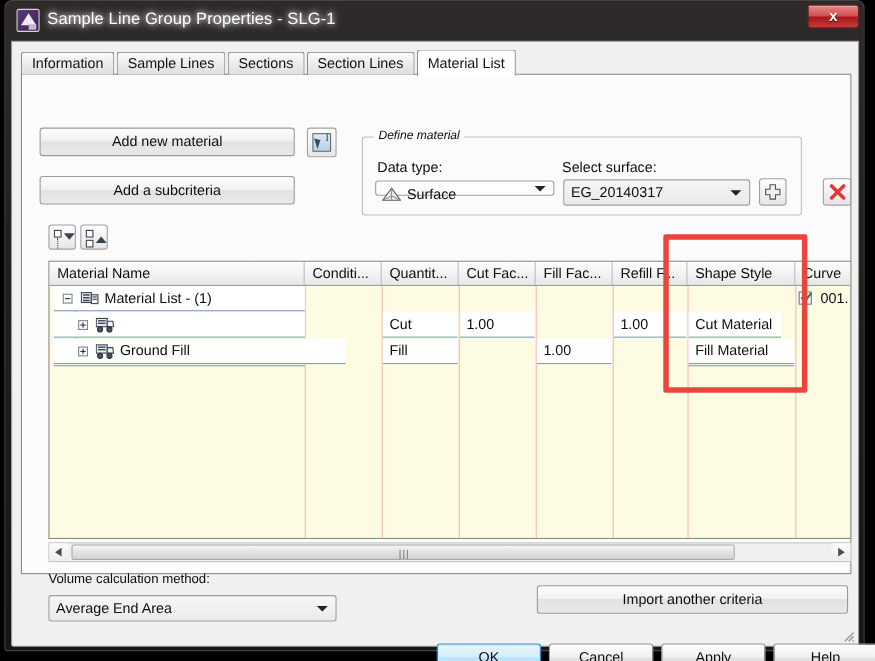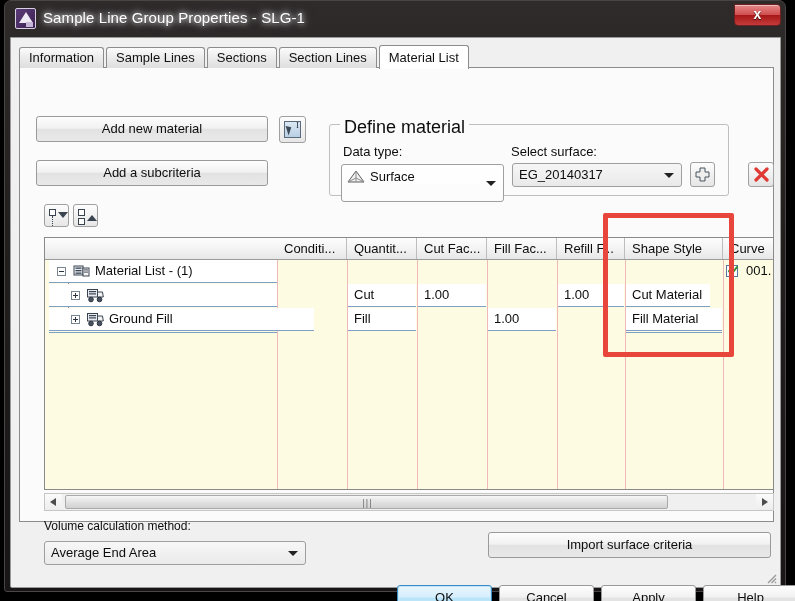--- a/index.html
+++ b/index.html
@@ -242,22 +242,23 @@
     left: 318px; top: 86px;
     width: 400px; height: 72px;
     border: 1px solid #bfbfbf;
     border-radius: 3px;
   }
   .groupbox-title {
     position: absolute;
     left: 10px; top: -8px;
     background: #fbfbfb;
     padding: 0 4px;
-    font-size: 18px;
+    font-size: 11px;
     color: #0d0d0d;
+    font-style: italic;
   }
   .field-label {
     position: absolute;
     font-size: 13px;
     color: #0d0d0d;
     white-space: nowrap;
   }
   #lbl-datatype { left: 332px; top: 106px; }
   #lbl-surface  { left: 500px; top: 106px; }
 
@@ -277,21 +278,21 @@
     width: 0; height: 0;
     border-left: 5px solid transparent;
     border-right: 5px solid transparent;
     border-top: 5px solid #222;
   }
   .combo .btnzone {
     position: absolute; right: 0; top: 0; bottom: 0; width: 18px;
   }
 
   #combo-datatype {
-    left: 330px; top: 126px; width: 163px; height: 38px; padding-left: 48px;
+    left: 330px; top: 126px; width: 163px; height: 14px; padding-left: 48px;
   }
   #combo-datatype .cv { position: absolute; left: 28px; top: 4px; }
   .surf-icon {
     position: absolute; left: 5px; top: 5px;
     width: 18px; height: 15px;
   }
 
   #combo-surface {
     left: 501px; top: 125px; width: 170px; height: 24px;
     background: linear-gradient(180deg,#f6f6f6 0%, #e9e9e9 100%);
@@ -600,20 +601,21 @@
 
     <div id="btn-delete">
       <svg class="xmark" viewBox="0 0 15 15">
         <path d="M2,2 L13,13 M13,2 L2,13" stroke="#e03a34" stroke-width="3.2" stroke-linecap="round"></path>
       </svg>
     </div>
 
     <div class="grid-wrap">
 
       <div class="grid-header">
+        <div class="hcell" style="left:0;    width:232px;">Material Name</div>
         <div class="hcell" style="left:232px;width:70px;">Conditi...</div>
         <div class="hcell" style="left:302px;width:70px;">Quantit...</div>
         <div class="hcell" style="left:372px;width:70px;">Cut Fac...</div>
         <div class="hcell" style="left:442px;width:70px;">Fill Fac...</div>
         <div class="hcell" style="left:512px;width:68px;">Refill F...</div>
         <div class="hcell" style="left:580px;width:98px;">Shape Style</div>
         <div class="hcell" style="left:678px;width:52px;border-right:none;">Curve</div>
       </div>
 
       <div class="grid-body">
@@ -705,21 +707,21 @@
       </div>
     </div>
 
     <div id="lbl-volmethod">Volume calculation method:</div>
     <div class="combo" id="combo-volmethod">
       <span class="cv">Average End Area</span>
       <span class="btnzone"></span>
       <span class="arrow"></span>
     </div>
 
-    <div class="btn" id="btn-import">Import surface criteria</div>
+    <div class="btn" id="btn-import">Import another criteria</div>
 
     <div class="btn footer-btn" id="btn-ok">OK</div>
     <div class="btn footer-btn" id="btn-cancel">Cancel</div>
     <div class="btn footer-btn" id="btn-apply">Apply</div>
     <div class="btn footer-btn" id="btn-help">Help</div>
 
     <svg class="resize-grip" viewBox="0 0 13 13">
       <path d="M12,4 L4,12 M12,7.5 L7.5,12 M12,11 L11,12" stroke="#9a9a9a" stroke-width="1.4"></path>
     </svg>
 

